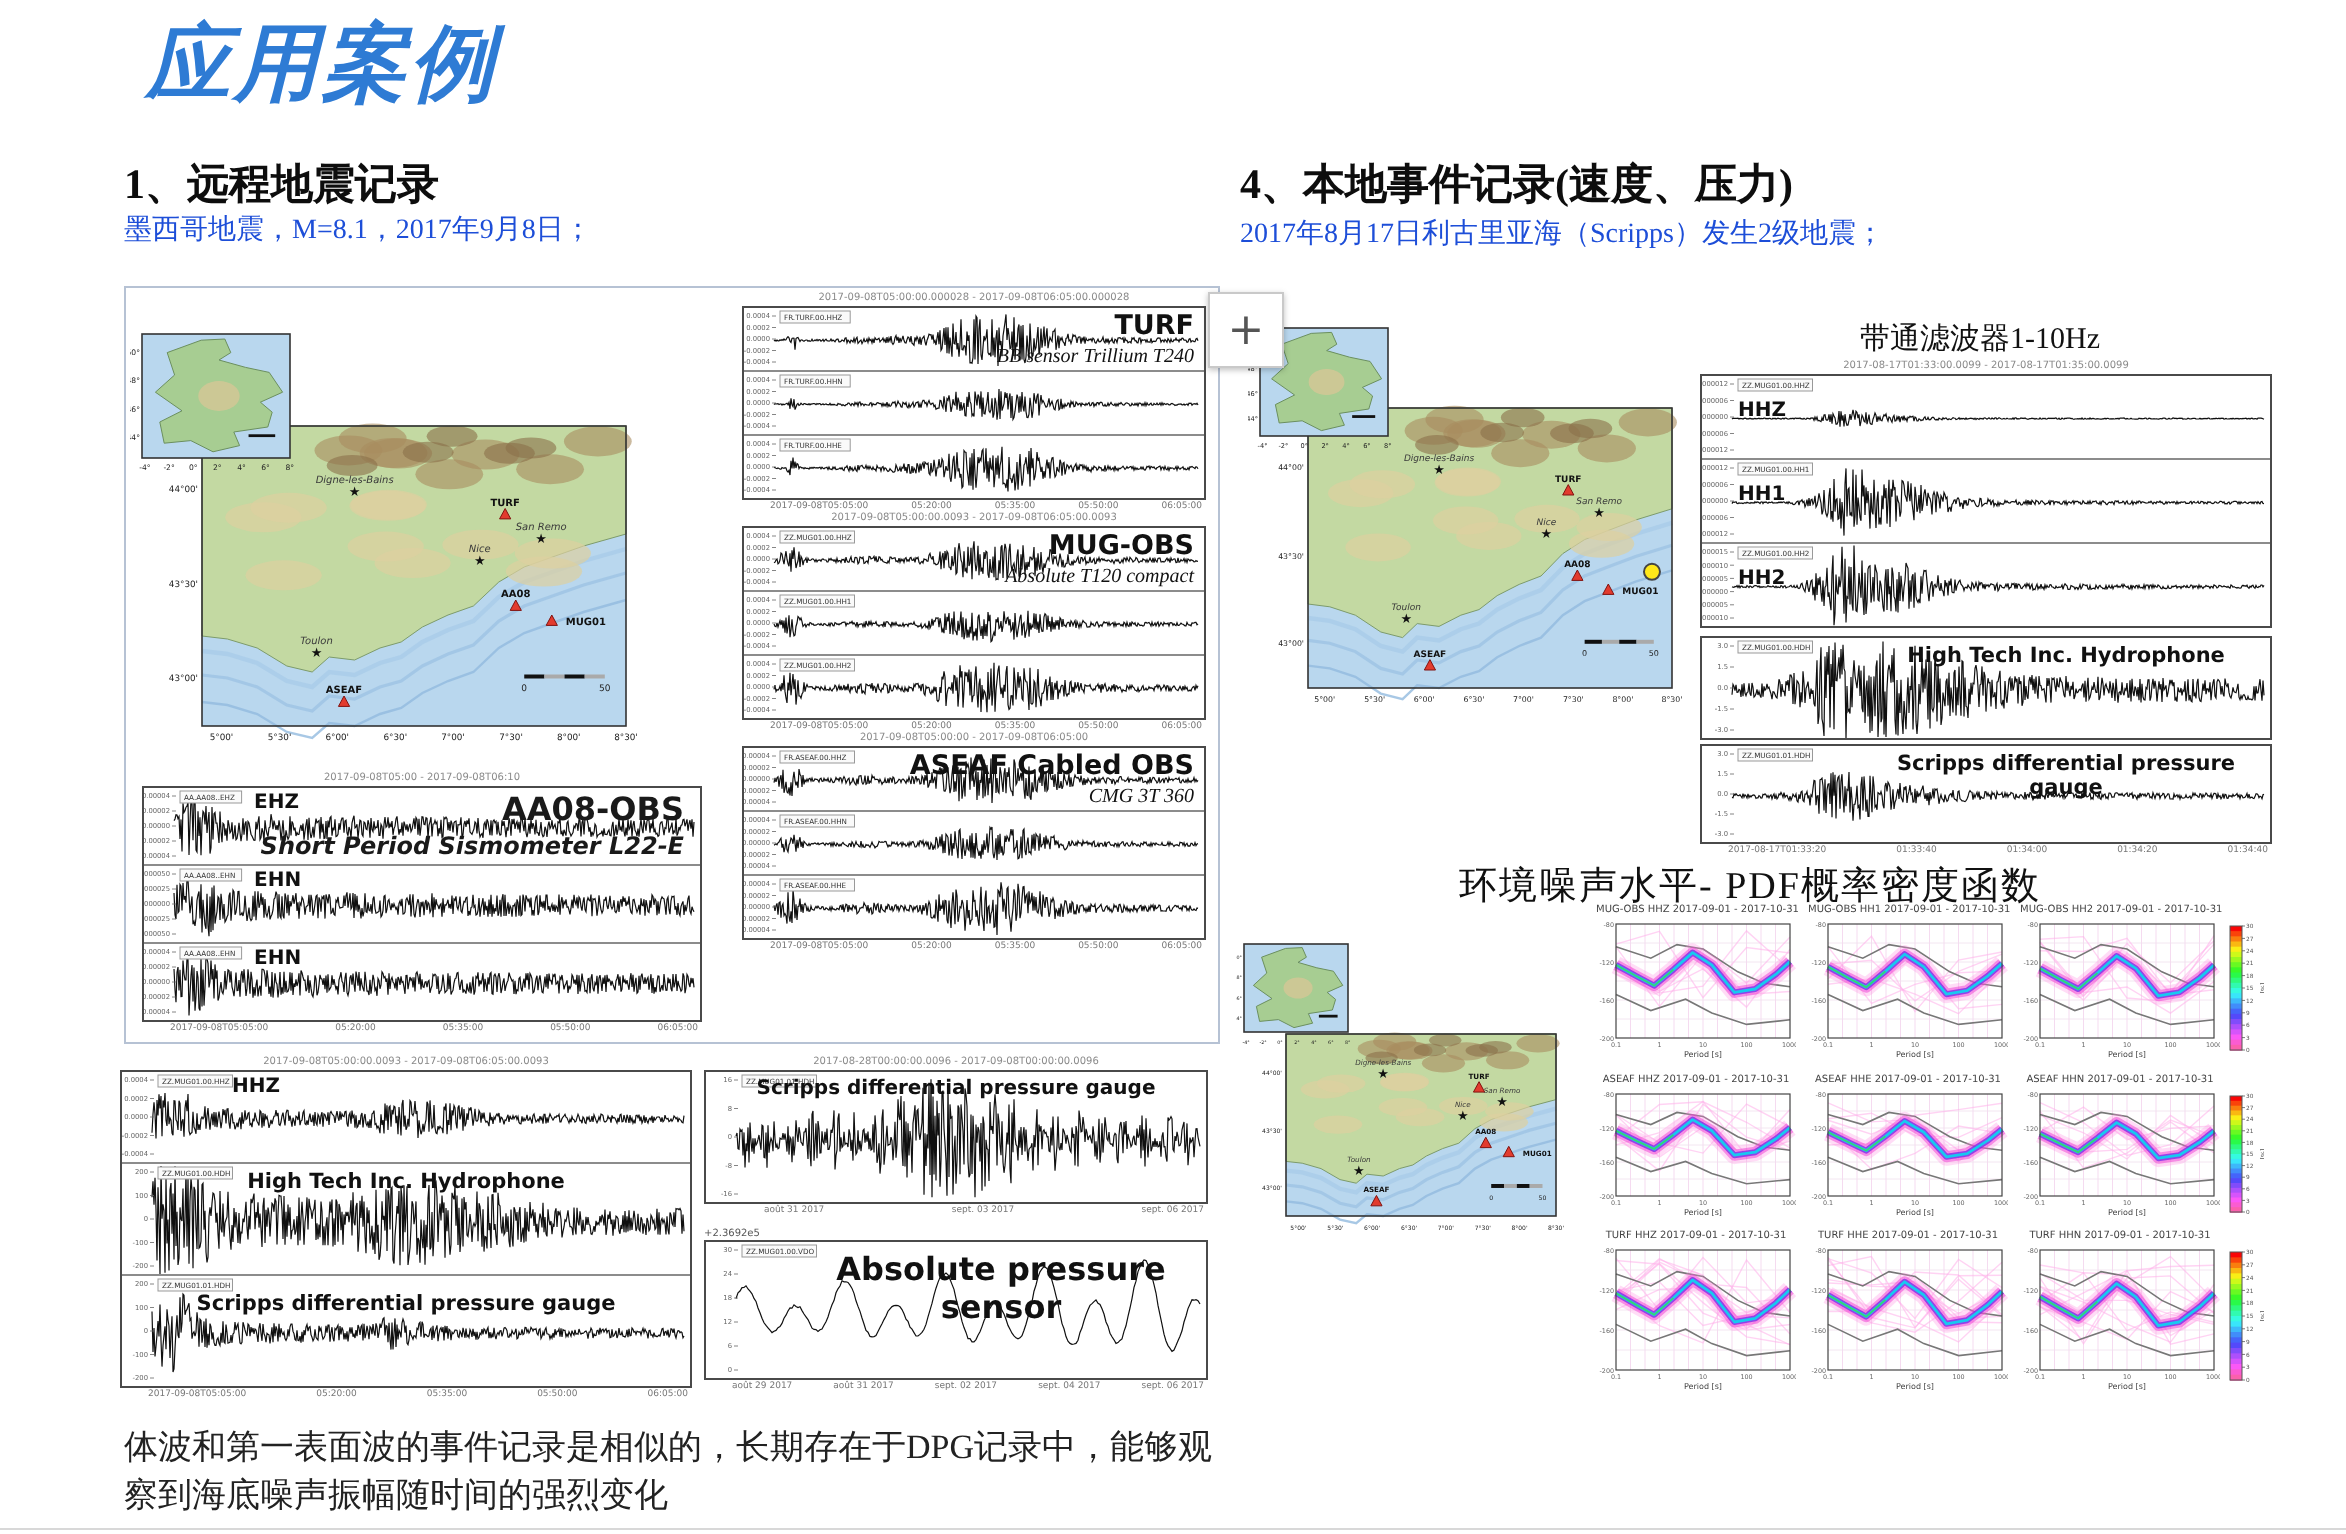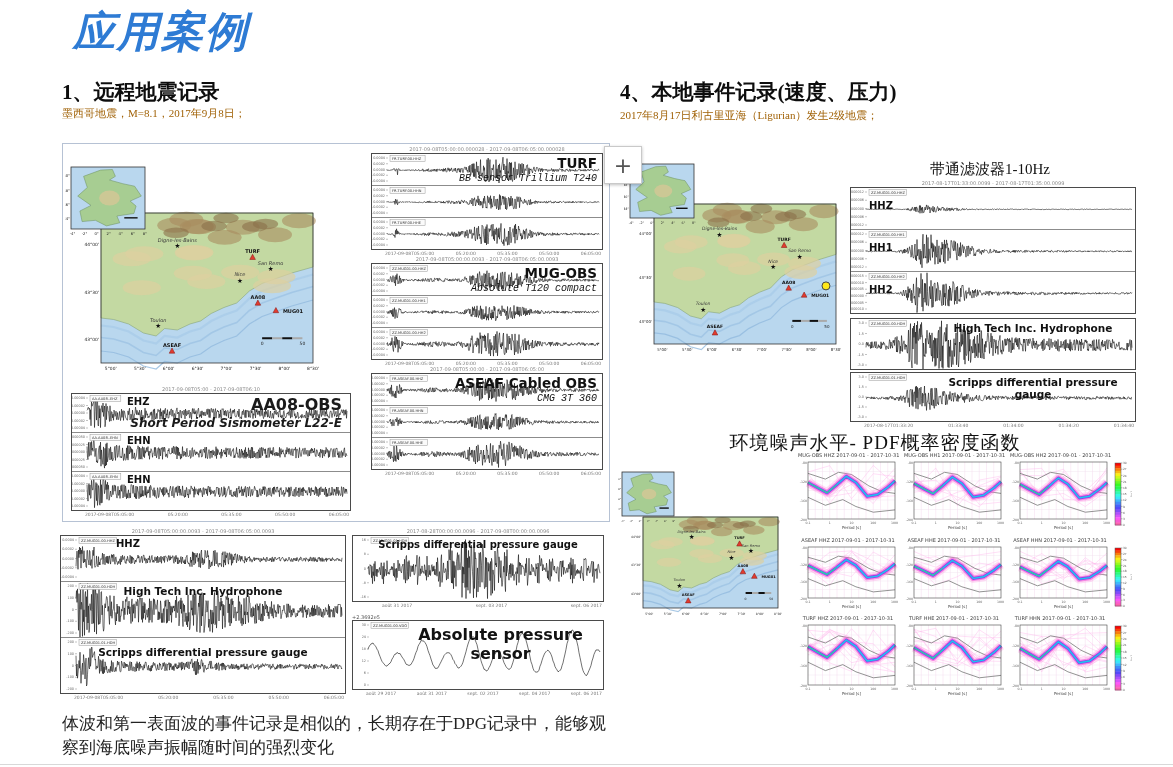--- a/index.html
+++ b/index.html
@@ -1,32 +1,32 @@
 <!DOCTYPE html>
 <html><head>
 <meta charset="utf-8">
 <style>
   html,body{margin:0;padding:0;background:#fff;}
   body{width:1173px;height:767px;position:relative;overflow:hidden;
        font-family:"Liberation Serif","DejaVu Serif",serif;color:#1a1a1a;}
   .abs{position:absolute;}
   .title{left:73px;top:4px;font-size:42px;font-weight:bold;font-style:italic;color:#2e7bd4;letter-spacing:2px;}
   .h2{font-size:21px;font-weight:bold;color:#0d0d0d;}
-  .sub{font-size:11px;color:#a16207;}
+  .sub{font-size:14px;color:#1d4ed8;}
   .figbox{border:1px solid #b6c2d4;background:#fff;}
   .dhead{font-size:5px;color:#8a8a8a;text-align:center;font-family:"DejaVu Sans",sans-serif;height:7px;line-height:7px;white-space:nowrap;overflow:hidden;}
   .pbox{border:1px solid #4a4a4a;background:#fff;position:relative;}
   .trace{position:relative;}
   .trace + .trace{border-top:1px solid #8c8c8c;}
   .trace svg{display:block;}
   .xticks{display:flex;justify-content:space-between;font-size:4.5px;color:#777;
           font-family:"DejaVu Sans",sans-serif;padding:1px 2px 0 14px;}
   .plabel-title{position:absolute;right:5px;top:1px;font-family:"DejaVu Sans",sans-serif;
                 font-weight:bold;font-size:13.5px;color:#111;z-index:3;}
-  .plabel-sensor{position:absolute;right:5px;top:19px;font-family:Liberation Mono, monospace;
+  .plabel-sensor{position:absolute;right:5px;top:19px;font-family:Liberation Serif, serif;
                  font-style:italic;font-size:10px;color:#111;z-index:3;}
   .trlabel{position:absolute;left:55px;top:2px;font-family:"DejaVu Sans",sans-serif;
            font-weight:bold;font-size:10px;color:#111;z-index:3;text-align:center;}
   .ctrlabel{position:absolute;left:0;right:0;top:3px;text-align:center;font-family:"DejaVu Sans",sans-serif;
             font-weight:bold;font-size:10.5px;color:#111;z-index:3;}
   .aa-title{position:absolute;right:8px;top:1px;font-family:"DejaVu Sans",sans-serif;font-weight:bold;font-size:16px;z-index:3;}
   .aa-sensor{position:absolute;right:8px;top:22px;font-family:"DejaVu Sans",sans-serif;font-style:italic;font-weight:bold;font-size:12px;z-index:3;}
   .offlab{font-size:5px;color:#555;font-family:"DejaVu Sans",sans-serif;height:6px;line-height:6px;}
   .durlab{font-size:15px;text-align:center;color:#111;}
   .footnote{font-size:17px;line-height:1.42;color:#222;}
@@ -514,21 +514,21 @@
       <span>août 31 2017</span>
       <span>sept. 02 2017</span>
       <span>sept. 04 2017</span>
       <span>sept. 06 2017</span>
     </div>
 </div>
 
 <div class="abs footnote" style="left:62px;top:712px;width:556px">体波和第一表面波的事件记录是相似的，长期存在于DPG记录中，能够观察到海底噪声振幅随时间的强烈变化</div>
 
 <div class="abs h2" style="left:620px;top:78px">4、本地事件记录(速度、压力)</div>
-<div class="abs sub" style="left:620px;top:108px">2017年8月17日利古里亚海（Ligurian）发生2级地震；</div>
+<div class="abs sub" style="left:620px;top:108px">2017年8月17日利古里亚海（Scripps）发生2级地震；</div>
 
 <div class="abs plusbtn" style="left:604px;top:146px">
   <span>+</span>
 </div>
 
 <div class="abs" style="left:624px;top:158px;width:222px;height:214px"><svg width="222" height="214">
       <rect x="30" y="46" width="182" height="140" fill="#b9d7ee"></rect>
       <path d="M30.0,151.0L40.9,152.4L53.7,156.6L66.4,165.0L77.3,167.8L84.6,160.8L95.5,162.2L106.4,156.6L115.5,153.8L124.6,146.8L135.6,141.2L146.5,137.0L157.4,125.8L168.3,118.8L179.2,114.6L193.8,109.0L212.0,103.4" fill="none" stroke="#a9cce8" stroke-width="2.2" opacity="0.8"></path>
       <path d="M30.0,162.2L40.9,163.6L53.7,167.8L66.4,176.2L77.3,179.0L84.6,172.0L95.5,173.4L106.4,167.8L115.5,165.0L124.6,158.0L135.6,152.4L146.5,148.2L157.4,137.0L168.3,130.0L179.2,125.8L193.8,120.2L212.0,114.6" fill="none" stroke="#9dc3e3" stroke-width="1.6" opacity="0.8"></path>
       <path d="M30.0,174.8L40.9,176.2L53.7,180.4L66.4,188.8L77.3,191.6L84.6,184.6L95.5,186.0L106.4,180.4L115.5,177.6L124.6,170.6L135.6,165.0L146.5,160.8L157.4,149.6L168.3,142.6L179.2,138.4L193.8,132.8L212.0,127.2" fill="none" stroke="#92bade" stroke-width="1.2" opacity="0.8"></path>

